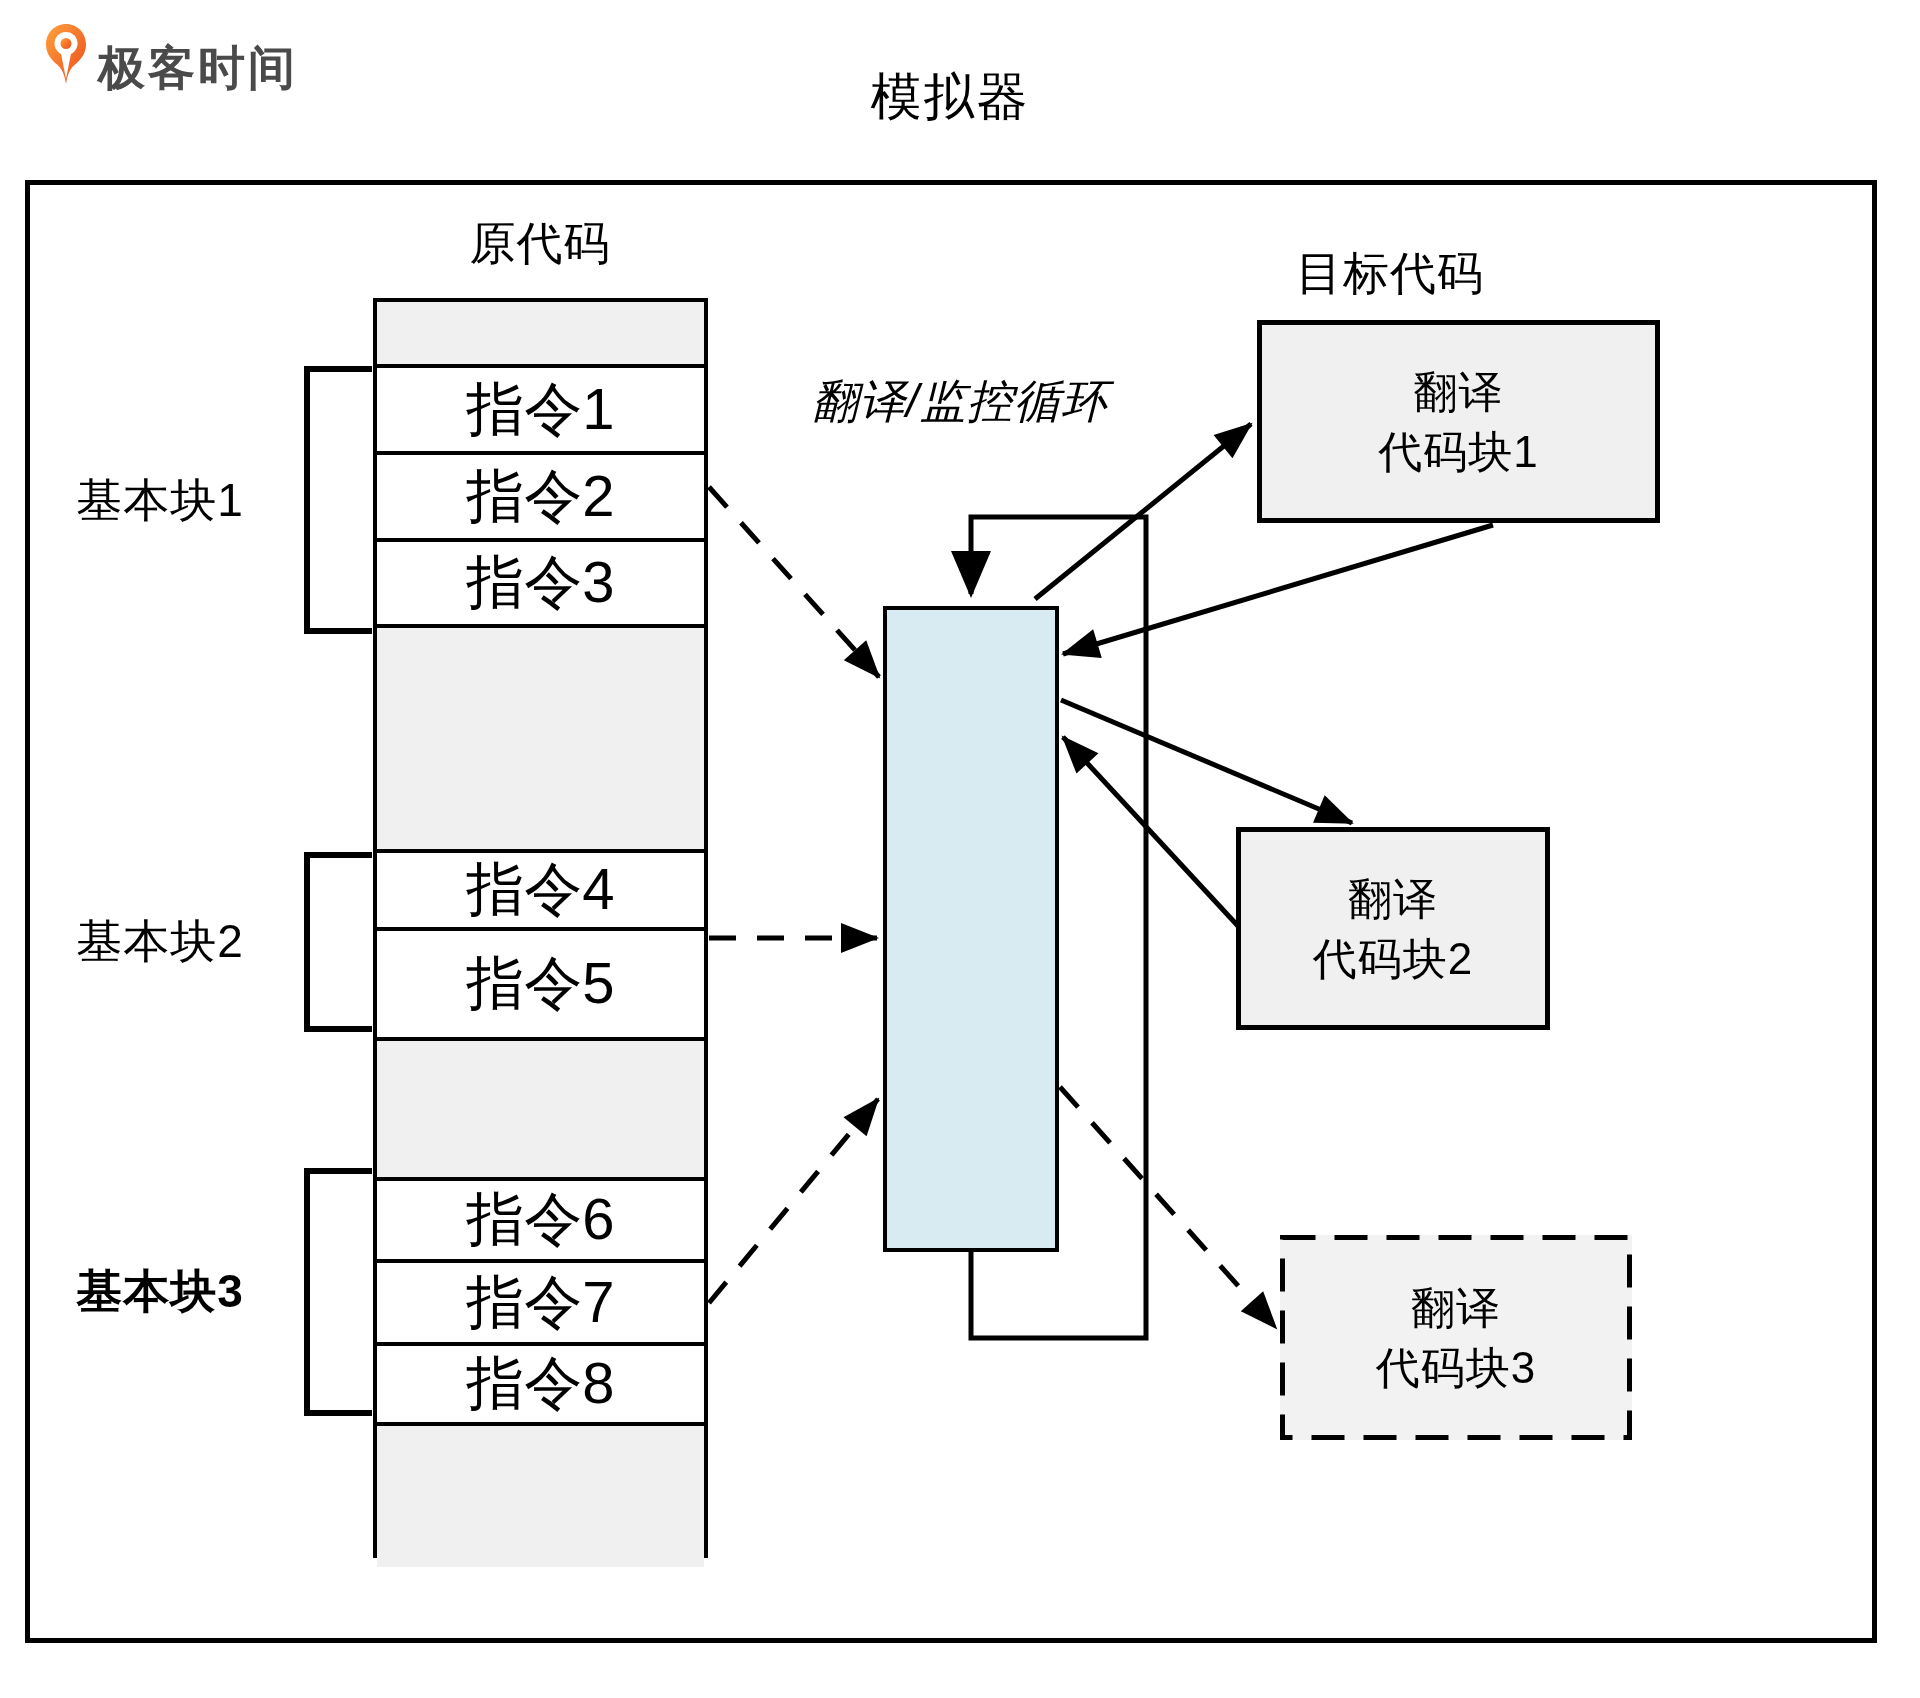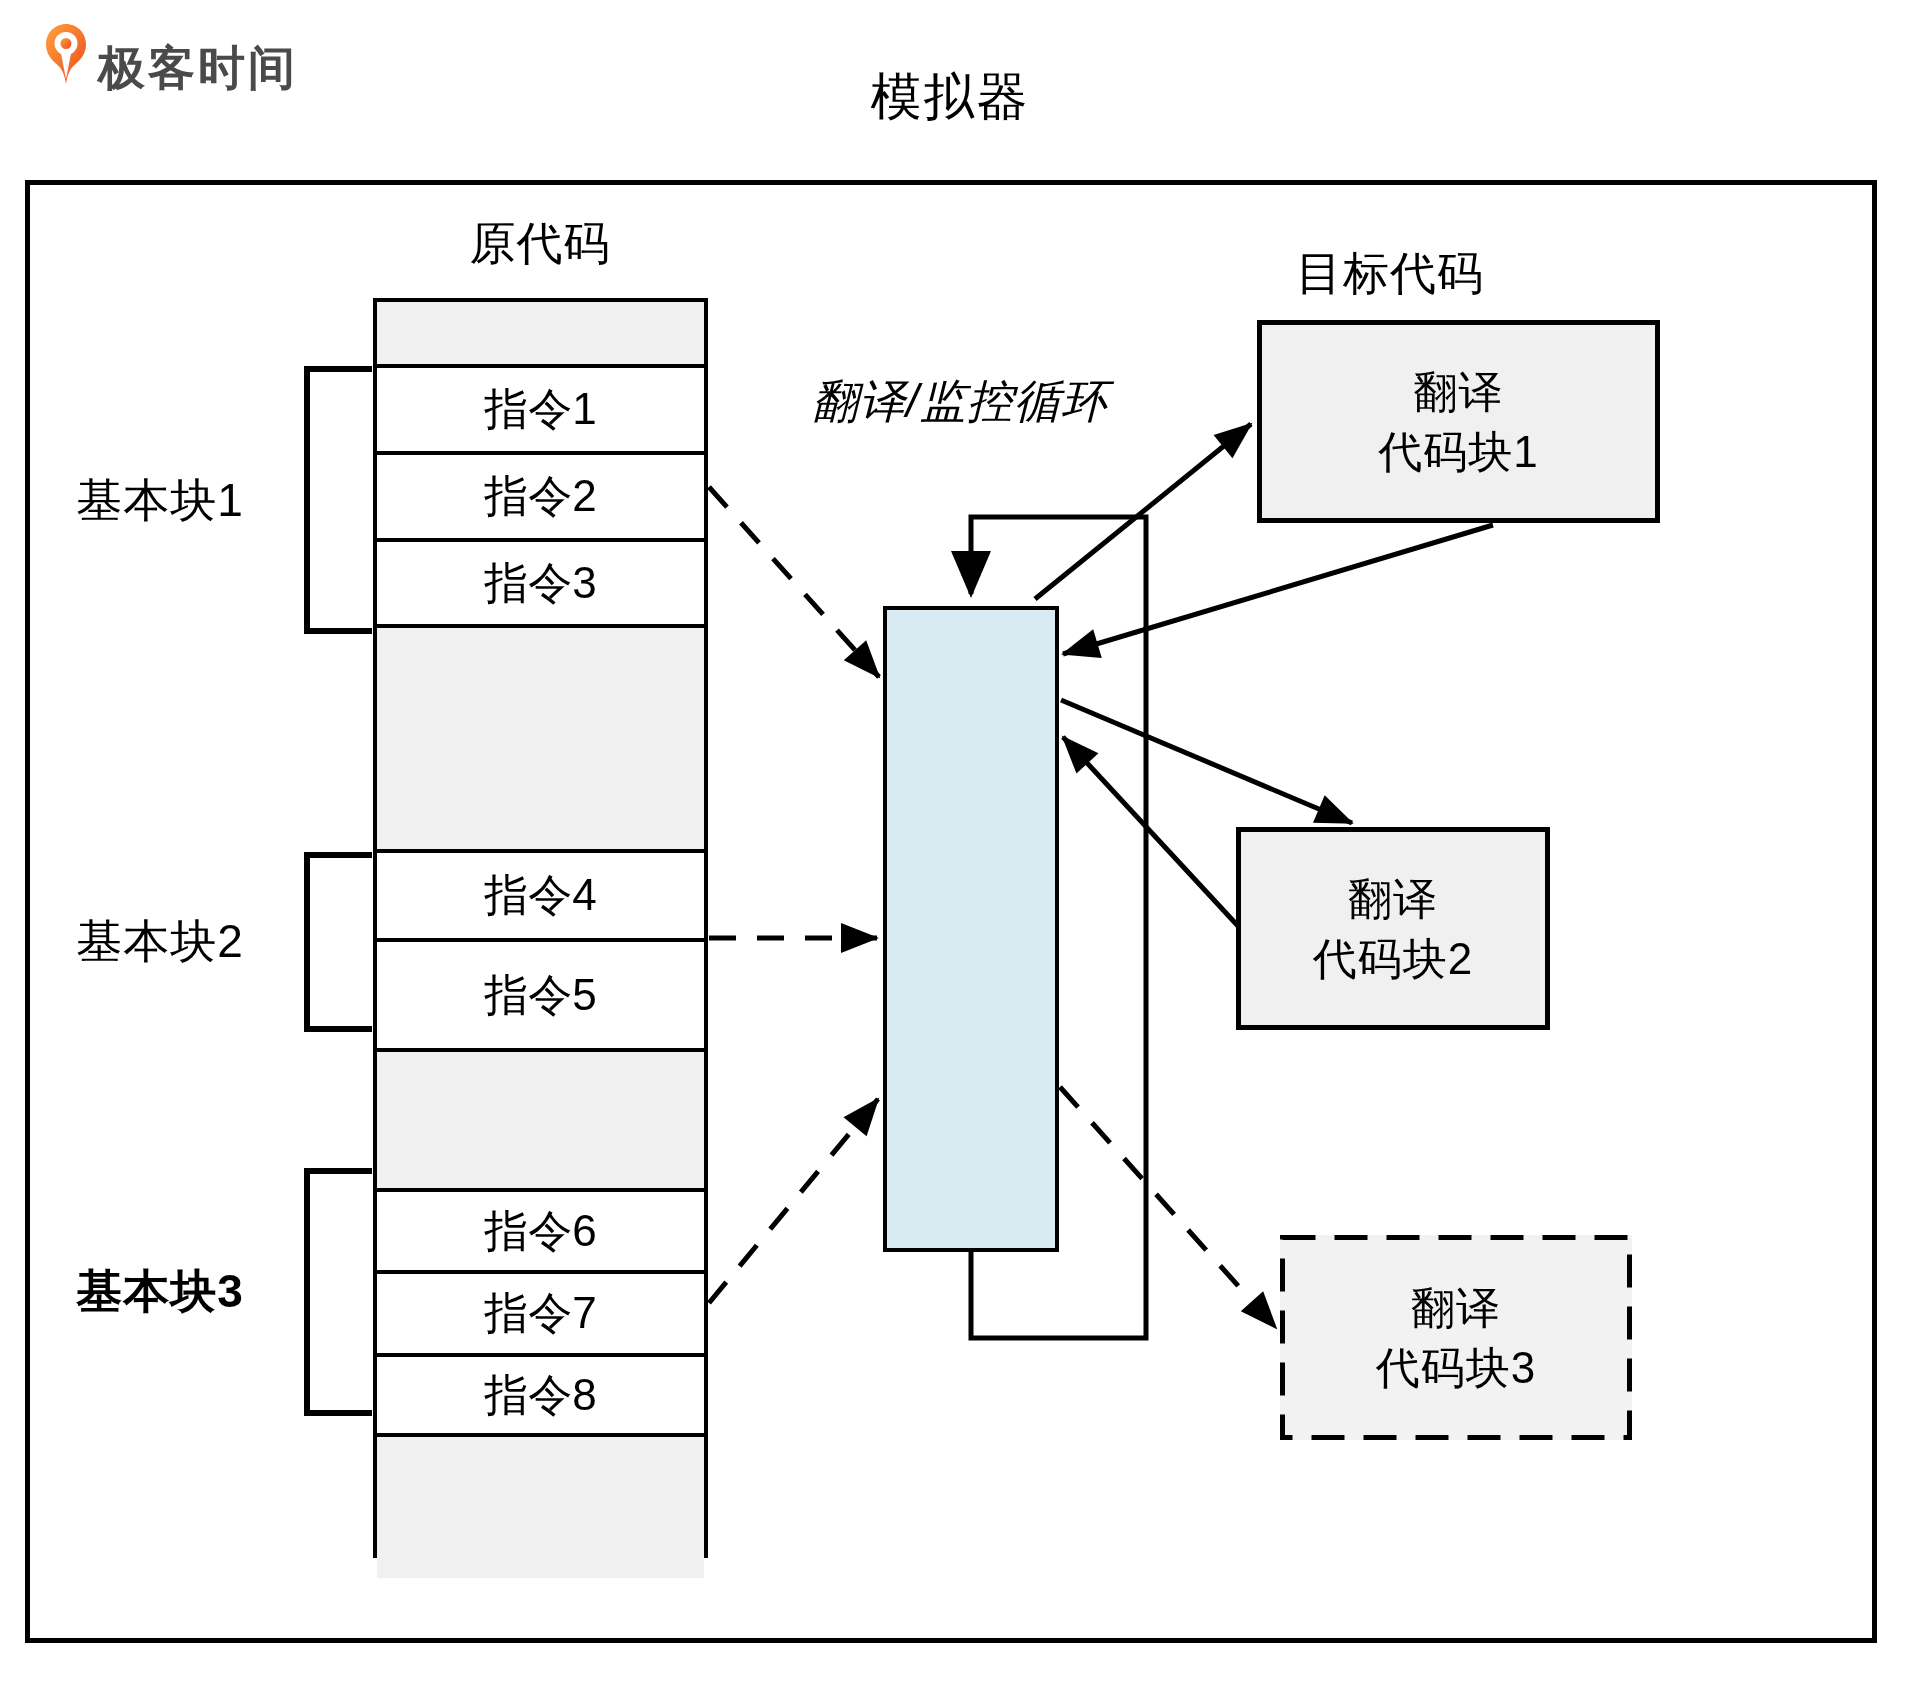--- a/index.html
+++ b/index.html
@@ -19,21 +19,21 @@
   }
   .col{
     left:373px;top:298px;width:335px;height:1260px;
     border:4px solid #000;box-sizing:border-box;background:#f0f0f0;
   }
   .seg{box-sizing:border-box;border-bottom:4px solid #000;}
   .seg.last{border-bottom:none;}
   .seg.gray{background:#f0f0f0;}
   .seg.ins{
     background:#ffffff;display:flex;align-items:center;justify-content:center;
-    font-size:44px;
+    font-size:58px;
   }
   .loopbox{
     left:883px;top:606px;width:176px;height:646px;
     border:4px solid #000;box-sizing:border-box;background:#d8eaf2;
   }
   .tblock{
     box-sizing:border-box;background:#f0f0f0;border:5px solid #000;
     display:flex;flex-direction:column;align-items:center;justify-content:center;
     font-size:44px;line-height:1.35;text-align:center;letter-spacing:1px;
   }
@@ -74,21 +74,21 @@
   <div class="seg ins" style="height:87px">
       <span>指令1</span>
     </div>
   <div class="seg ins" style="height:87px">
       <span>指令2</span>
     </div>
   <div class="seg ins" style="height:86px">
       <span>指令3</span>
     </div>
   <div class="seg gray" style="height:225px"></div>
-  <div class="seg ins" style="height:89px">
+  <div class="seg ins" style="height:78px">
       <span>指令4</span>
     </div>
   <div class="seg ins" style="height:110px">
       <span>指令5</span>
     </div>
   <div class="seg gray" style="height:140px"></div>
   <div class="seg ins" style="height:82px">
       <span>指令6</span>
     </div>
   <div class="seg ins" style="height:83px">

